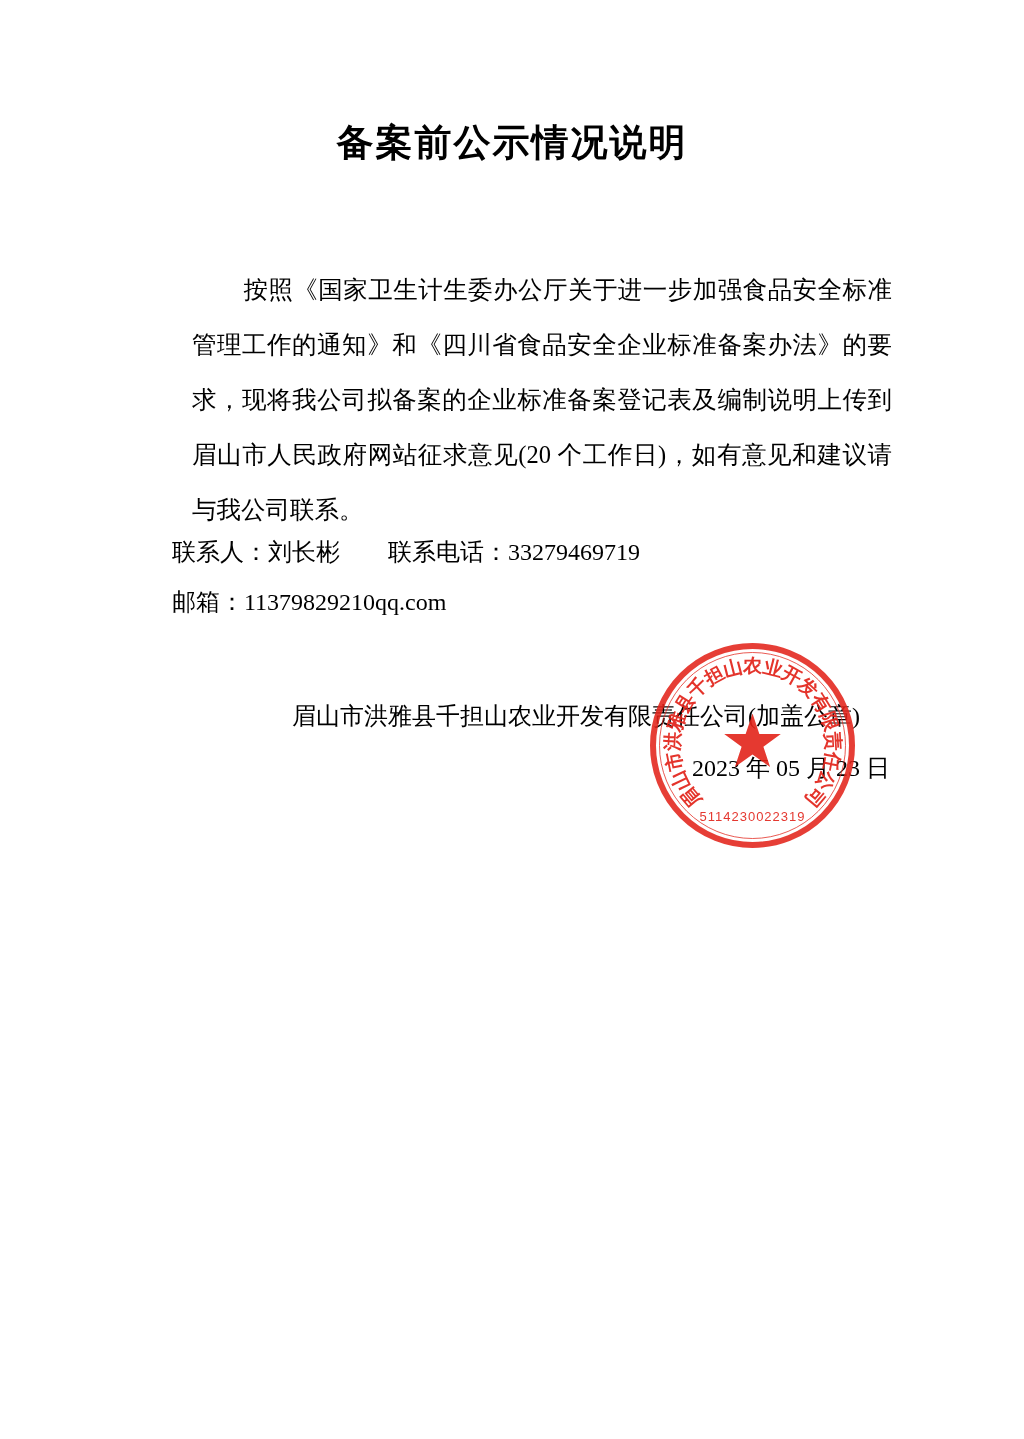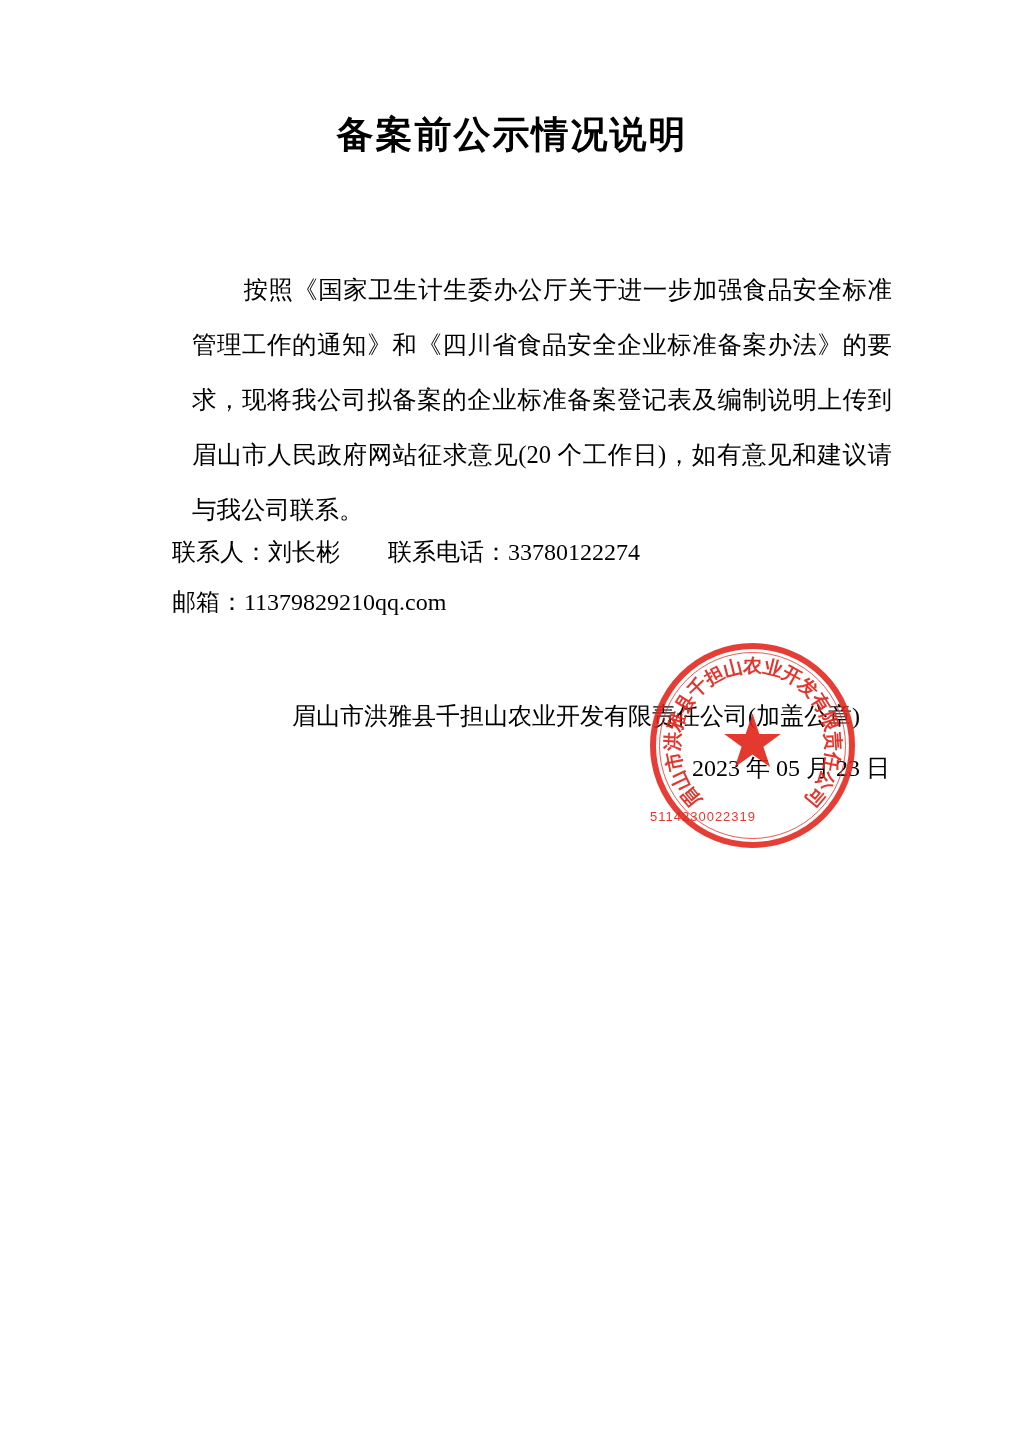--- a/index.html
+++ b/index.html
@@ -16,21 +16,21 @@
     overflow: hidden;
   }
   .page {
     position: relative;
     width: 1024px;
     height: 1439px;
     background: #fff;
   }
   .doc-title {
     position: absolute;
-    top: 110px;
+    top: 118px;
     left: 0;
     width: 1024px;
     text-align: center;
     font-size: 37px;
     font-weight: bold;
     letter-spacing: 2px;
     font-family: "Liberation Serif", serif;
   }
   .body-block {
     position: absolute;
@@ -111,20 +111,21 @@
     margin-top: -32px;
     background: #e2231a;
     opacity: 0.9;
     clip-path: polygon(50% 0%, 61.8% 35.2%, 98.8% 35.2%, 68.8% 57.2%, 80.4% 92.4%, 50% 70.6%, 19.6% 92.4%, 31.2% 57.2%, 1.2% 35.2%, 38.2% 35.2%);
   }
   .seal-code {
     position: absolute;
     left: 0;
     right: 0;
     bottom: 24px;
+    text-align: center;
     color: #e2231a;
     font-size: 13px;
     letter-spacing: 1px;
     font-family: "Liberation Sans", sans-serif;
     opacity: 0.9;
   }
   .seal-arc-text {
     position: absolute;
     inset: 0;
   }
@@ -145,21 +146,21 @@
 
 <div class="page">
 
   <div class="doc-title">备案前公示情况说明</div>
 
   <div class="body-block">
     <p class="para para-indent">按照《国家卫生计生委办公厅关于进一步加强食品安全标准管理工作的通知》和《四川省食品安全企业标准备案办法》的要求，现将我公司拟备案的企业标准备案登记表及编制说明上传到眉山市人民政府网站征求意见(20 个工作日)，如有意见和建议请与我公司联系。</p>
   </div>
 
   <div class="contact-block">
-    <div class="contact-row">联系人：刘长彬        联系电话：33780122274</div>
+    <div class="contact-row">联系人：刘长彬        联系电话：33279469719</div>
     <div class="contact-row">邮箱：11379829210qq.com</div>
   </div>
 
   <div class="signature-block">
     <div class="sig-company">眉山市洪雅县千担山农业开发有限责任公司(加盖公章)</div>
     <div class="sig-date">2023 年 05 月 23 日</div>
   </div>
 
   <div class="seal">
     <div class="seal-ring"></div>

